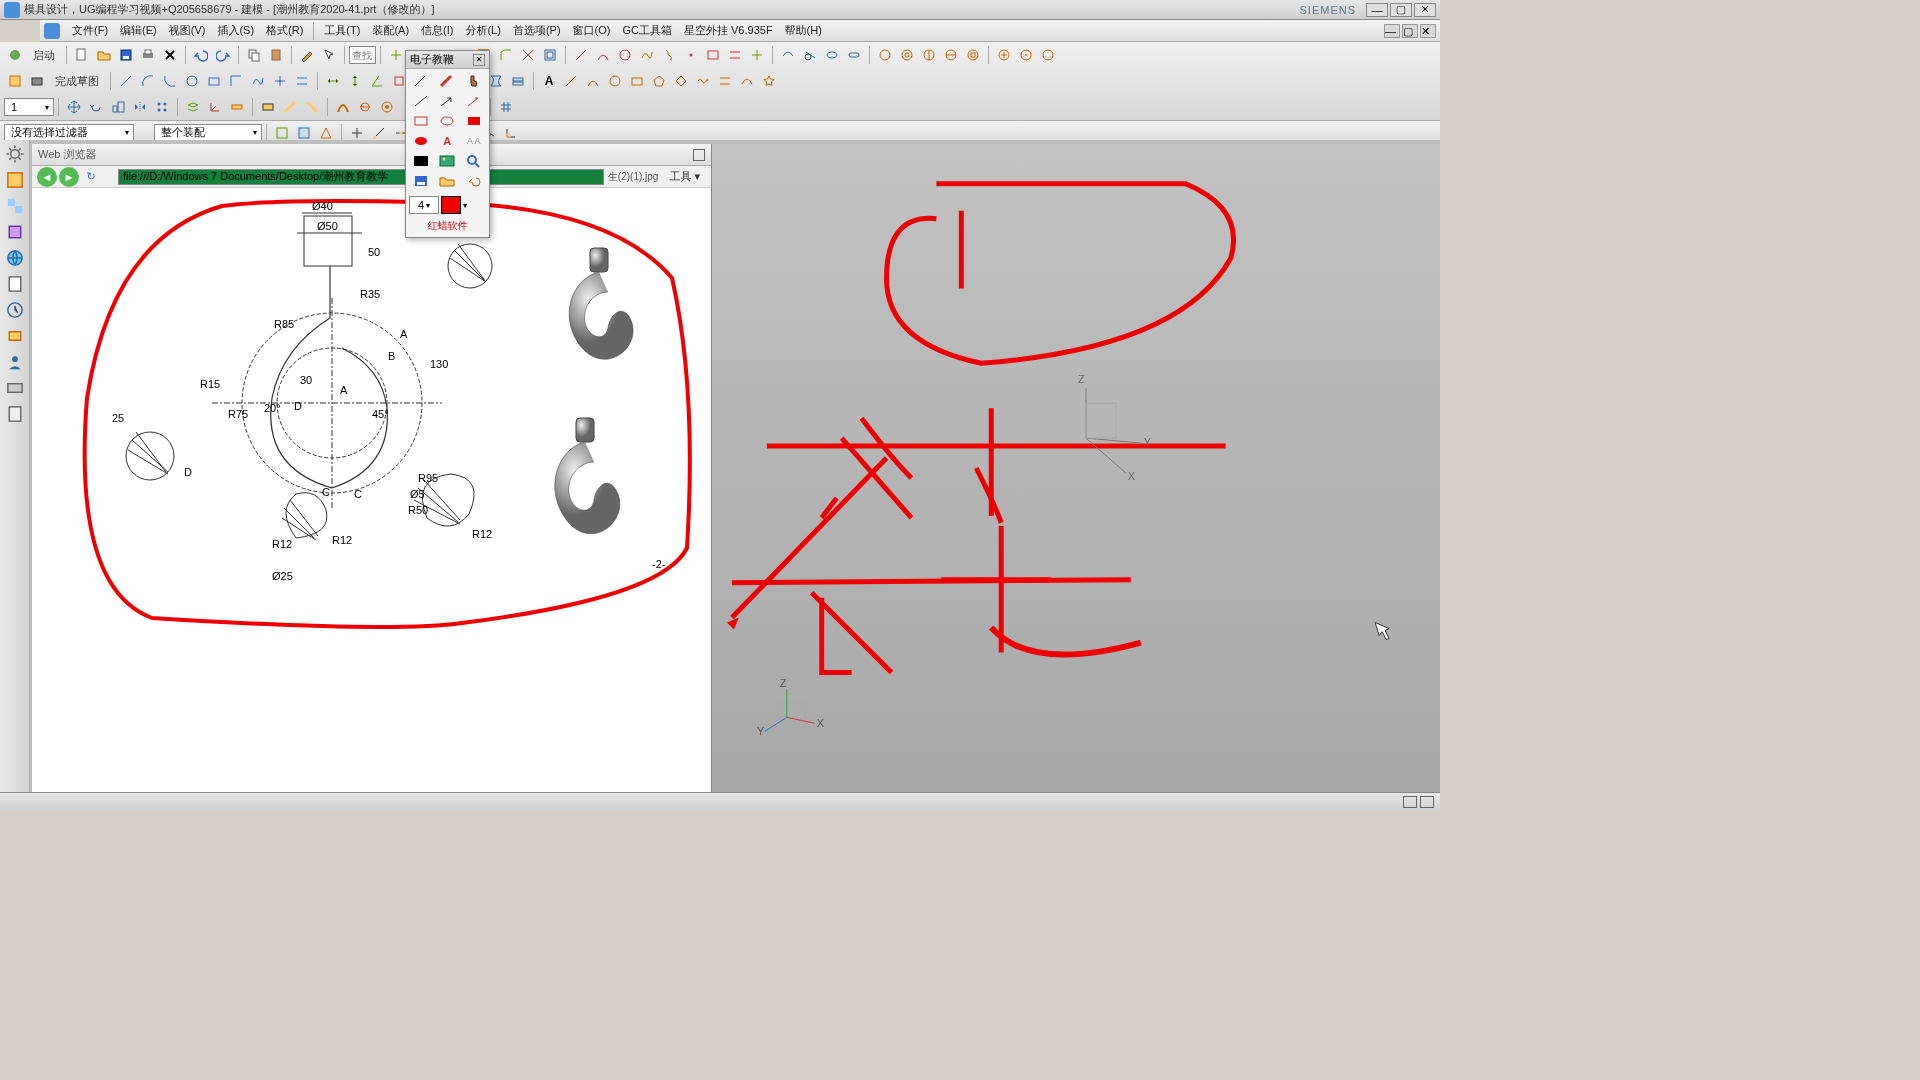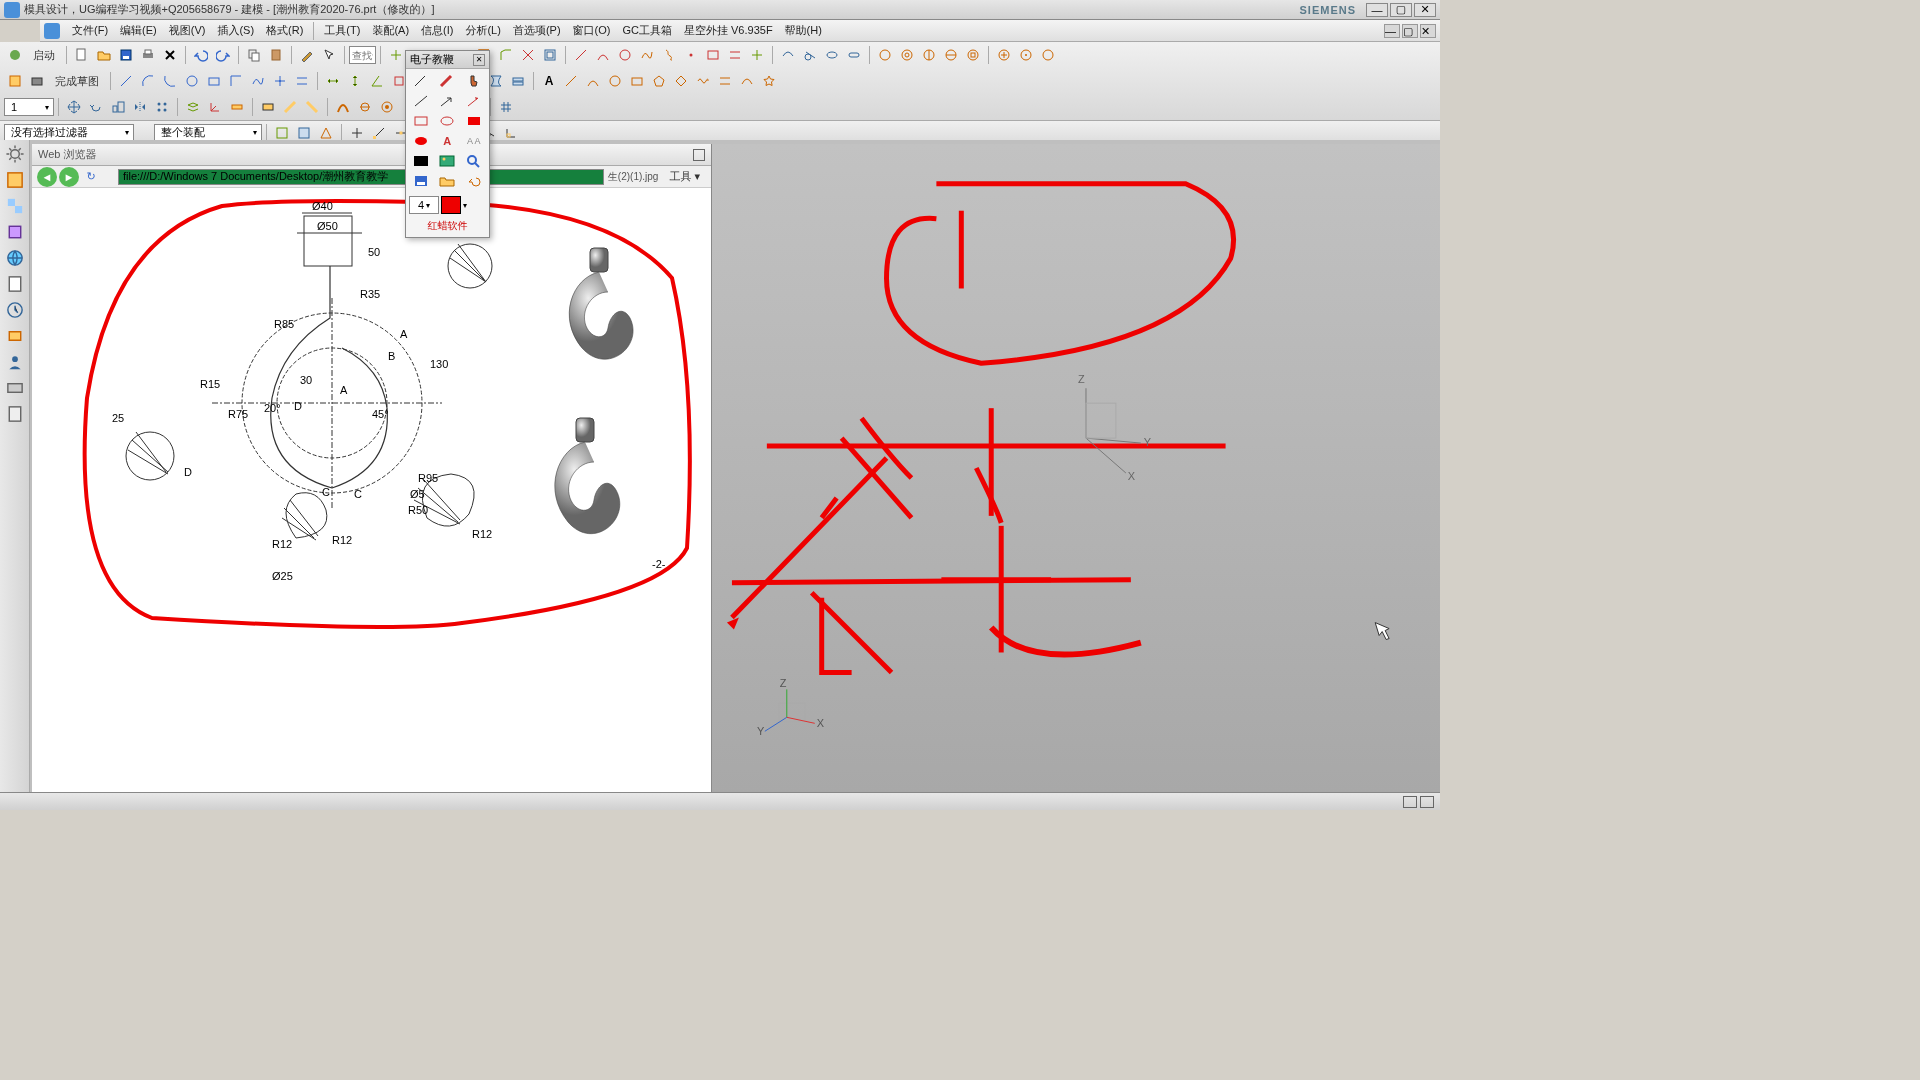--- a/index.html
+++ b/index.html
@@ -2,21 +2,21 @@
 <html><head>
 <meta charset="utf-8">
 <style>
 * { box-sizing: border-box; font-family: "Microsoft YaHei", Arial, sans-serif; font-size: 11px; }
 body { margin:0; padding:0; width:1440px; height:810px; overflow:hidden; background:#d4d0c8; position:relative; }
 
 
 .title-bar { height:20px; background:linear-gradient(#e6e6e6,#d0d0d0); display:flex; align-items:center; padding:0 4px; border-bottom:1px solid #888; }
 .title-bar .app-icon{width:16px;height:16px;background:#4a90d9;border-radius:3px;margin-right:4px;}
 .title-bar .title{flex:1;color:#333;font-size:11px;}
-.title-bar .brand{color:#5a7a8a;font-weight:bold;font-size:11px;letter-spacing:1px;margin-right:8px;}
+.title-bar .brand{color:#5a7a8a;font-weight:normal;font-size:11px;letter-spacing:1px;margin-right:8px;}
 .title-bar .winbtn{width:22px;height:14px;background:#e0e0e0;border:1px solid #888;margin-left:2px;display:flex;align-items:center;justify-content:center;}
 
 
 .menu-bar { height:22px; background:linear-gradient(#f4f4f4,#dfdfdf); display:flex;align-items:center;padding:0 4px;border-bottom:1px solid #aaa;margin-left:40px;}
 .menu-bar .app-icon{width:16px;height:16px;background:#4a90d9;border-radius:3px;margin-right:6px;}
 .menu-item{padding:2px 6px;color:#222;}
 .menu-bar .right-ctrls{margin-left:auto;display:flex;}
 .menu-bar .right-ctrls .winbtn{width:16px;height:14px;background:#d8d8d8;border:1px solid #999;margin-left:2px;}
 
 
@@ -62,21 +62,21 @@
 .ann-sel{width:30px;height:18px;border:1px solid #888;background:#fff;display:flex;align-items:center;justify-content:center;font-size:10px;}
 .ann-color{width:20px;height:18px;background:#e00;border:1px solid #000;}
 .ann-foot{text-align:center;color:#c00;font-size:10px;padding:2px 0 4px;}
 
 </style>
 </head>
 <body>
 
 <div class="title-bar">
   <div class="app-icon"></div>
-  <div class="title">模具设计，UG编程学习视频+Q205658679 - 建模 - [潮州教育2020-76.prt（修改的）]</div>
+  <div class="title">模具设计，UG编程学习视频+Q205658679 - 建模 - [潮州教育2020-41.prt（修改的）]</div>
   <div class="brand">SIEMENS</div>
   <div class="winbtn">—</div>
   <div class="winbtn">▢</div>
   <div class="winbtn">✕</div>
 </div>
 
 <div class="menu-bar">
   <div class="app-icon"></div>
   <div class="menu-item">文件(F)</div>
   <div class="menu-item">编辑(E)</div>

